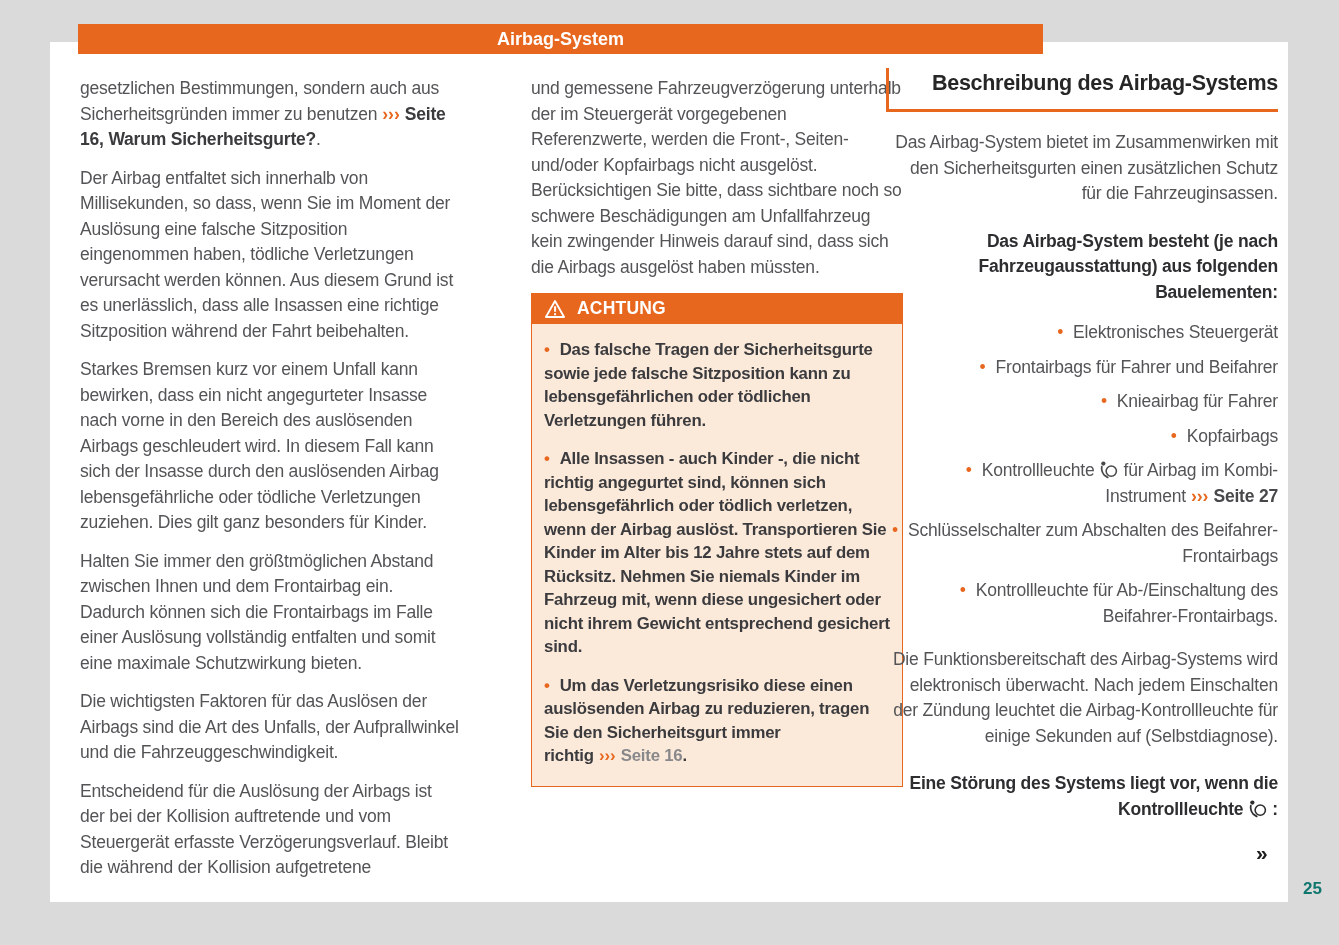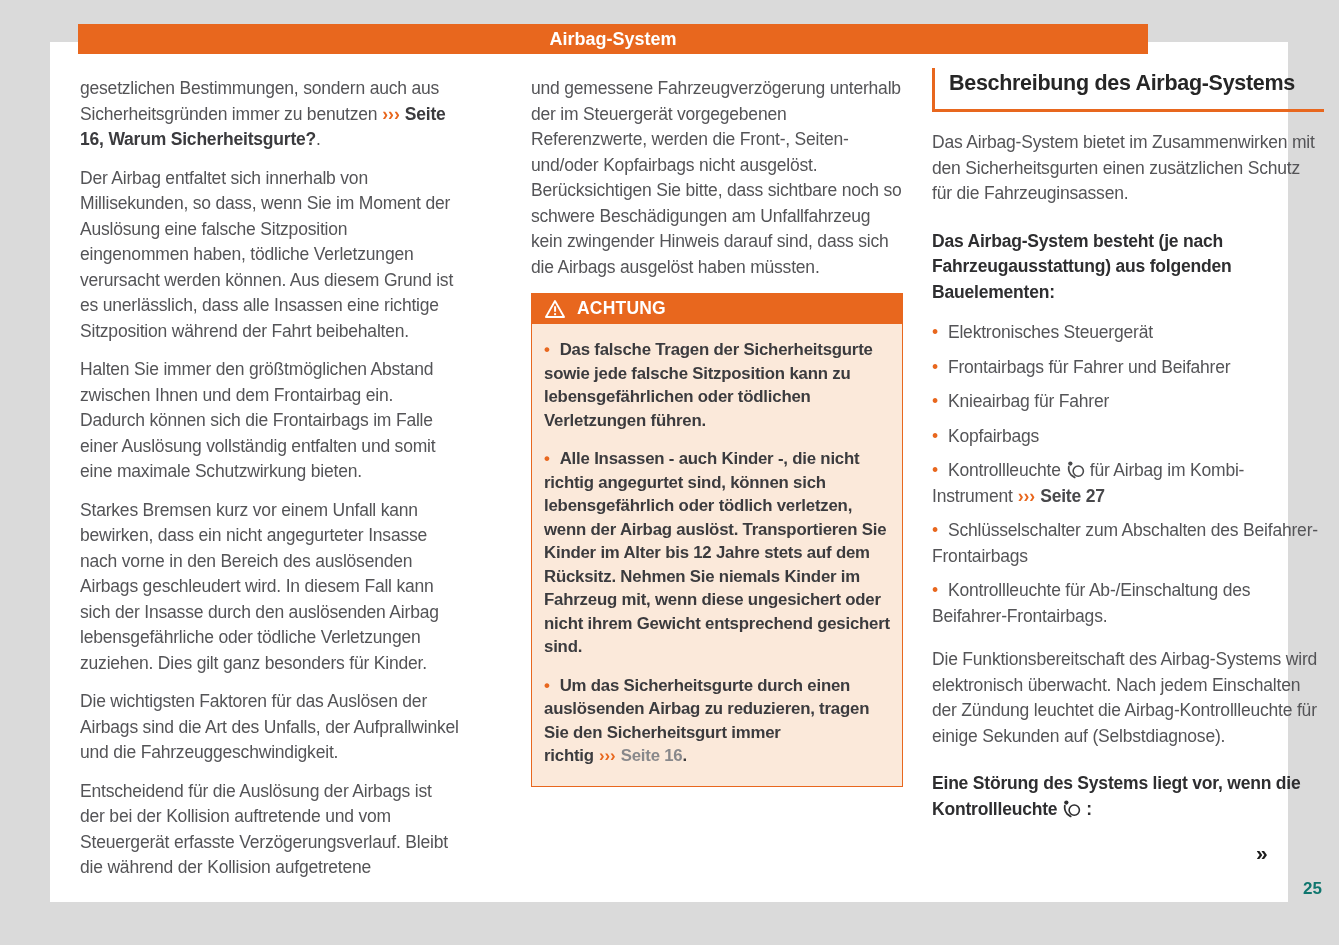--- a/index.html
+++ b/index.html
@@ -10,37 +10,37 @@
     position:relative;
     overflow:hidden;
   }
   .page {
     position:absolute; left:50px; top:42px;
     width:1238px; height:860px;
     background:#FFFFFF;
   }
   .header-bar {
     position:absolute; left:78px; top:24px;
-    width:1070px; height:30px;
+    width:965px; height:30px;
     background:#E8671E;
     color:#FFFFFF;
     display:flex; align-items:center; justify-content:center;
     font-weight:bold; font-size:18px;
     z-index:3;
   }
   .col {
     position:absolute;
     color:#545457;
     font-size:17.5px;
     line-height:25.5px;
     letter-spacing:-0.2px;
   }
   .col1 { left:80px;  top:76px; width:380px; }
   .col2 { left:486px; top:76px; width:372px;padding-left:45px; }
-  .col3 { left:932px; top:68px; width:392px; }
+  .col3 { left:886px; top:68px; width:392px;text-align:right; }
   .col p { margin:0 0 13px 0; }
   .ref { font-weight:bold; color:#48484B; }
   .ref-dark { font-weight:bold; color:#3B3B3E; }
   .arrows { color:#E8671E; font-weight:bold; margin:0 5px; letter-spacing:0; }
   .section-heading {
     font-size:21.5px; line-height:27px;
     font-weight:bold; color:#262626;
     border-left:3px solid #E8671E;
     border-bottom:3px solid #E8671E;
     padding:2px 0 12px 14px;
@@ -88,42 +88,42 @@
 
 <div class="page"></div>
 
 <div class="header-bar">
   <span>Airbag-System</span>
 </div>
 
 <div class="col col1">
   <p><span>gesetzlichen Bestimmungen, sondern auch aus Sicherheitsgründen immer zu benutzen</span><span class="arrows">›››</span><span class="ref-dark">Seite 16, Warum Sicherheitsgurte?</span><span>.</span></p>
   <p>Der Airbag entfaltet sich innerhalb von Millisekunden, so dass, wenn Sie im Moment der Auslösung eine falsche Sitzposition eingenommen haben, tödliche Verletzungen verursacht werden können. Aus diesem Grund ist es unerlässlich, dass alle Insassen eine richtige Sitzposition während der Fahrt beibehalten.</p>
+  <p>Starkes Bremsen kurz vor einem Unfall kann bewirken, dass ein nicht angegurteter Insasse nach vorne in den Bereich des auslösenden Airbags geschleudert wird. In diesem Fall kann sich der Insasse durch den auslösenden Airbag lebensgefährliche oder tödliche Verletzungen zuziehen. Dies gilt ganz besonders für Kinder.</p>
   <p>Halten Sie immer den größtmöglichen Abstand zwischen Ihnen und dem Frontairbag ein. Dadurch können sich die Frontairbags im Falle einer Auslösung vollständig entfalten und somit eine maximale Schutzwirkung bieten.</p>
-  <p>Starkes Bremsen kurz vor einem Unfall kann bewirken, dass ein nicht angegurteter Insasse nach vorne in den Bereich des auslösenden Airbags geschleudert wird. In diesem Fall kann sich der Insasse durch den auslösenden Airbag lebensgefährliche oder tödliche Verletzungen zuziehen. Dies gilt ganz besonders für Kinder.</p>
   <p>Die wichtigsten Faktoren für das Auslösen der Airbags sind die Art des Unfalls, der Aufprallwinkel und die Fahrzeuggeschwindigkeit.</p>
   <p>Entscheidend für die Auslösung der Airbags ist der bei der Kollision auftretende und vom Steuergerät erfasste Verzögerungsverlauf. Bleibt die während der Kollision aufgetretene</p>
 </div>
 
 <div class="col col2">
   <p>und gemessene Fahrzeugverzögerung unterhalb der im Steuergerät vorgegebenen Referenzwerte, werden die Front-, Seiten- und/oder Kopfairbags nicht ausgelöst. Berücksichtigen Sie bitte, dass sichtbare noch so schwere Beschädigungen am Unfallfahrzeug kein zwingender Hinweis darauf sind, dass sich die Airbags ausgelöst haben müssten.</p>
 
   <div class="warn-box">
     <div class="warn-header">
       <svg viewBox="0 0 24 22" width="22" height="20">
         <path d="M12 2.2 L22 19.8 L2 19.8 Z" fill="none" stroke="#FFFFFF" stroke-width="2" stroke-linejoin="round"></path>
         <rect x="11" y="8" width="2.2" height="6" fill="#FFFFFF"></rect>
         <rect x="11" y="15.6" width="2.2" height="2.2" fill="#FFFFFF"></rect>
       </svg>
       <span>ACHTUNG</span>
     </div>
     <div class="warn-body">
       <p><span class="dot">•</span><span>Das falsche Tragen der Sicherheitsgurte sowie jede falsche Sitzposition kann zu lebensgefährlichen oder tödlichen Verletzungen führen.</span></p>
       <p><span class="dot">•</span><span>Alle Insassen - auch Kinder -, die nicht richtig angegurtet sind, können sich lebensgefährlich oder tödlich verletzen, wenn der Airbag auslöst. Transportieren Sie Kinder im Alter bis 12 Jahre stets auf dem Rücksitz. Nehmen Sie niemals Kinder im Fahrzeug mit, wenn diese ungesichert oder nicht ihrem Gewicht entsprechend gesichert sind.</span></p>
-      <p><span class="dot">•</span><span>Um das Sicherheitsgurte durch einen auslösenden Airbag zu reduzieren, tragen Sie den Sicherheitsgurt immer richtig</span><span class="arrows">›››</span><span class="warn-ref">Seite 16</span><span>.</span></p>
+      <p><span class="dot">•</span><span>Um das Verletzungsrisiko diese einen auslösenden Airbag zu reduzieren, tragen Sie den Sicherheitsgurt immer richtig</span><span class="arrows">›››</span><span class="warn-ref">Seite 16</span><span>.</span></p>
     </div>
   </div>
 </div>
 
 <div class="col col3">
   <div class="section-heading">Beschreibung des Airbag-Systems</div>
   <p>Das Airbag-System bietet im Zusammenwirken mit den Sicherheitsgurten einen zusätzlichen Schutz für die Fahrzeuginsassen.</p>
   <p class="sub-bold">Das Airbag-System besteht (je nach Fahrzeugausstattung) aus folgenden Bauelementen:</p>
 
   <div class="bullet-list">

